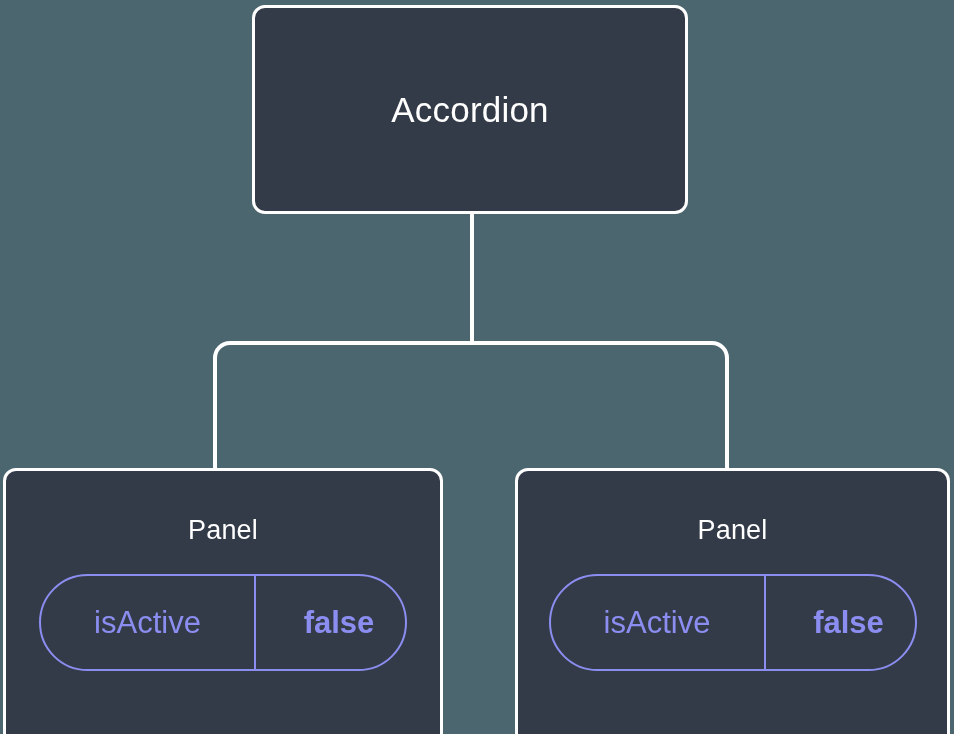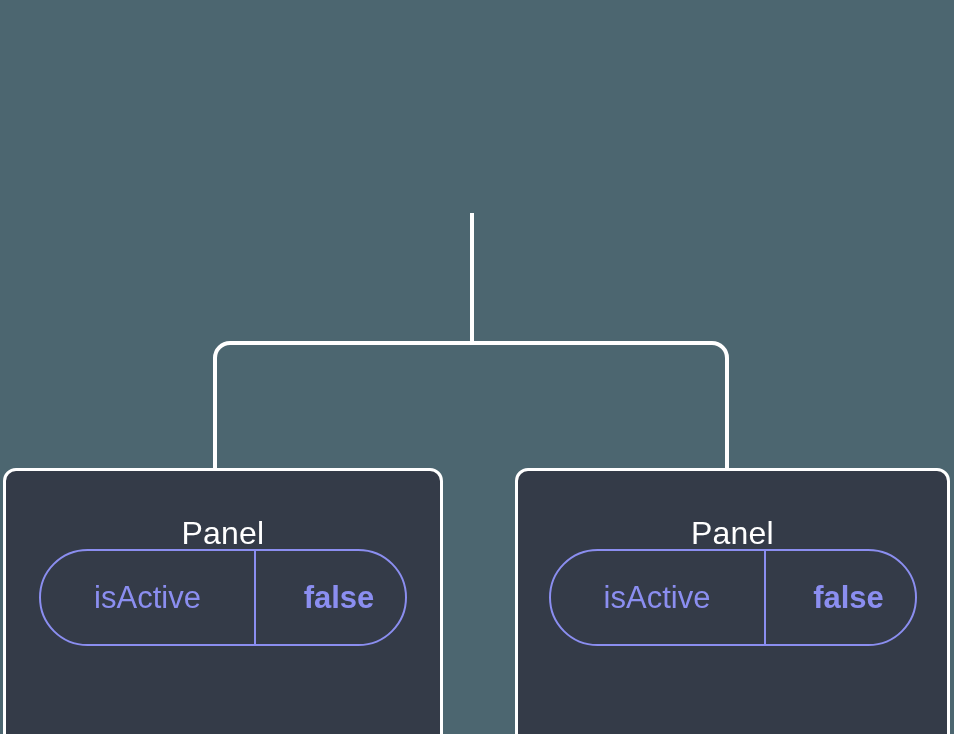--- a/index.html
+++ b/index.html
@@ -64,28 +64,29 @@
     top: 468px;
     height: 280px;      
     padding-top: 46px;
   }
 
   .node-panel-left  { left: 3px;   width: 440px; }
   .node-panel-right { left: 515px; width: 435px; }
 
   .node-title-panel {
     color: #ffffff;
-    font-size: 32px;
+    font-size: 27px;
     font-weight: 400;
     letter-spacing: 0.2px;
     line-height: 1;
   }
 
   
   .prop-pill {
+    margin-top: 30px;
     box-sizing: border-box;
     height: 97px;
     border: 2px solid #8b8ef0;
     border-radius: 49px;
     display: flex;
     align-items: stretch;
     background: transparent;
     gap: 17px;
   }
 
@@ -119,20 +120,23 @@
 
   <svg id="connectors" viewBox="0 0 954 734" width="954" height="734" fill="none" xmlns="http://www.w3.org/2000/svg">
 
     <path d="M 472 213 L 472 341" stroke="#ffffff" stroke-width="4" stroke-linecap="butt"></path>
 
     <path d="M 472 343 L 230 343 A 15 15 0 0 0 215 358 L 215 470" stroke="#ffffff" stroke-width="4" fill="none" stroke-linecap="butt" stroke-linejoin="round"></path>
 
     <path d="M 472 343 L 712 343 A 15 15 0 0 1 727 358 L 727 470" stroke="#ffffff" stroke-width="4" fill="none" stroke-linecap="butt" stroke-linejoin="round"></path>
   </svg>
 
+  <div class="node node-root">
+    <span class="node-title-root">Accordion</span>
+  </div>
 
   <div class="node node-panel node-panel-left">
     <span class="node-title-panel">Panel</span>
     <div class="prop-pill prop-pill-left">
       <span class="prop-key">isActive</span>
       <span class="prop-val">false</span>
     </div>
   </div>
 
   <div class="node node-panel node-panel-right">

